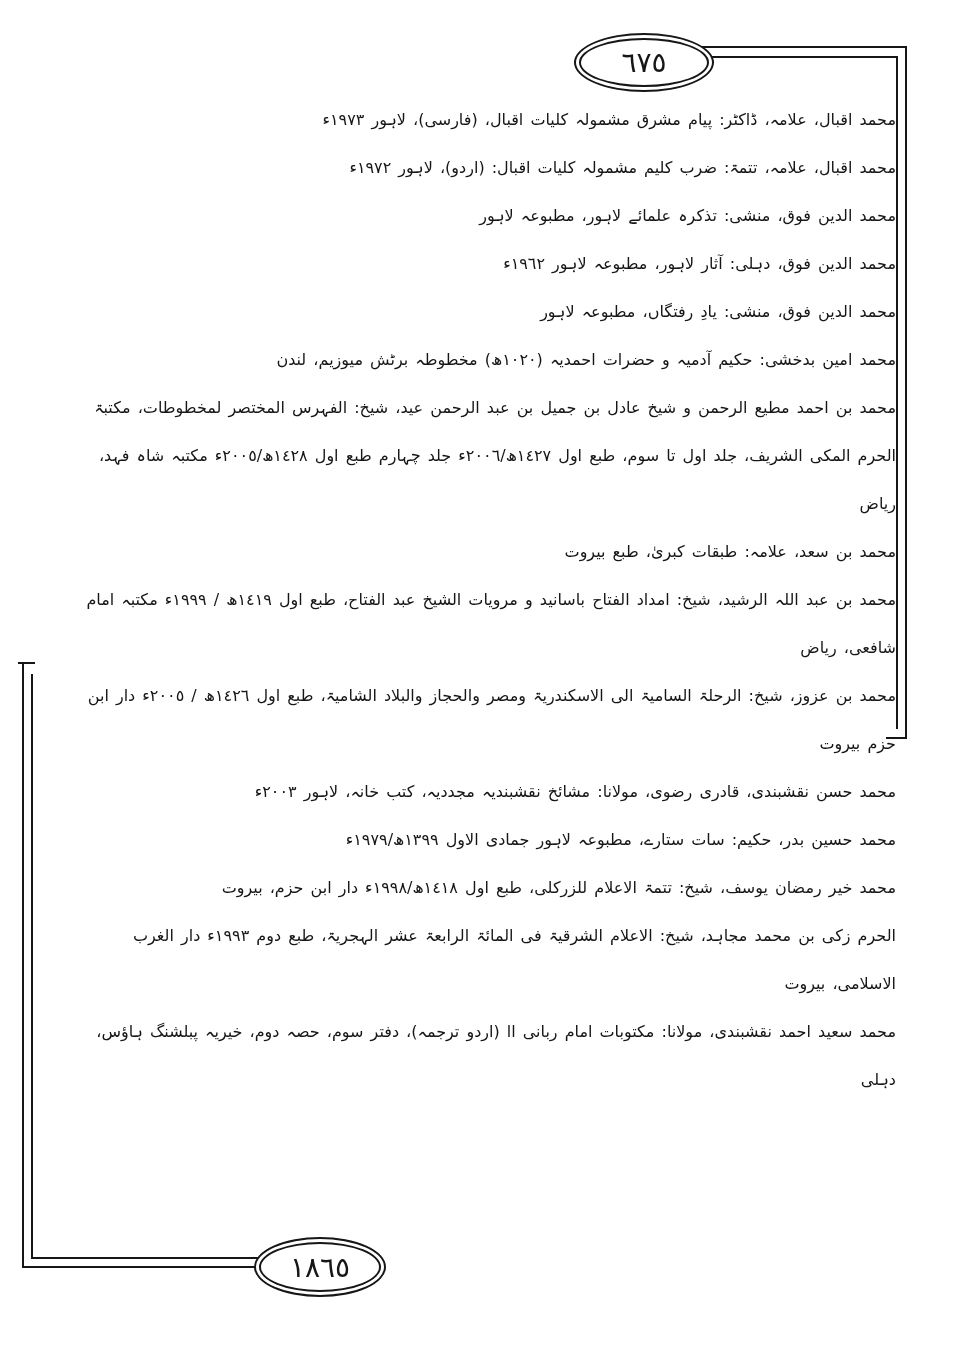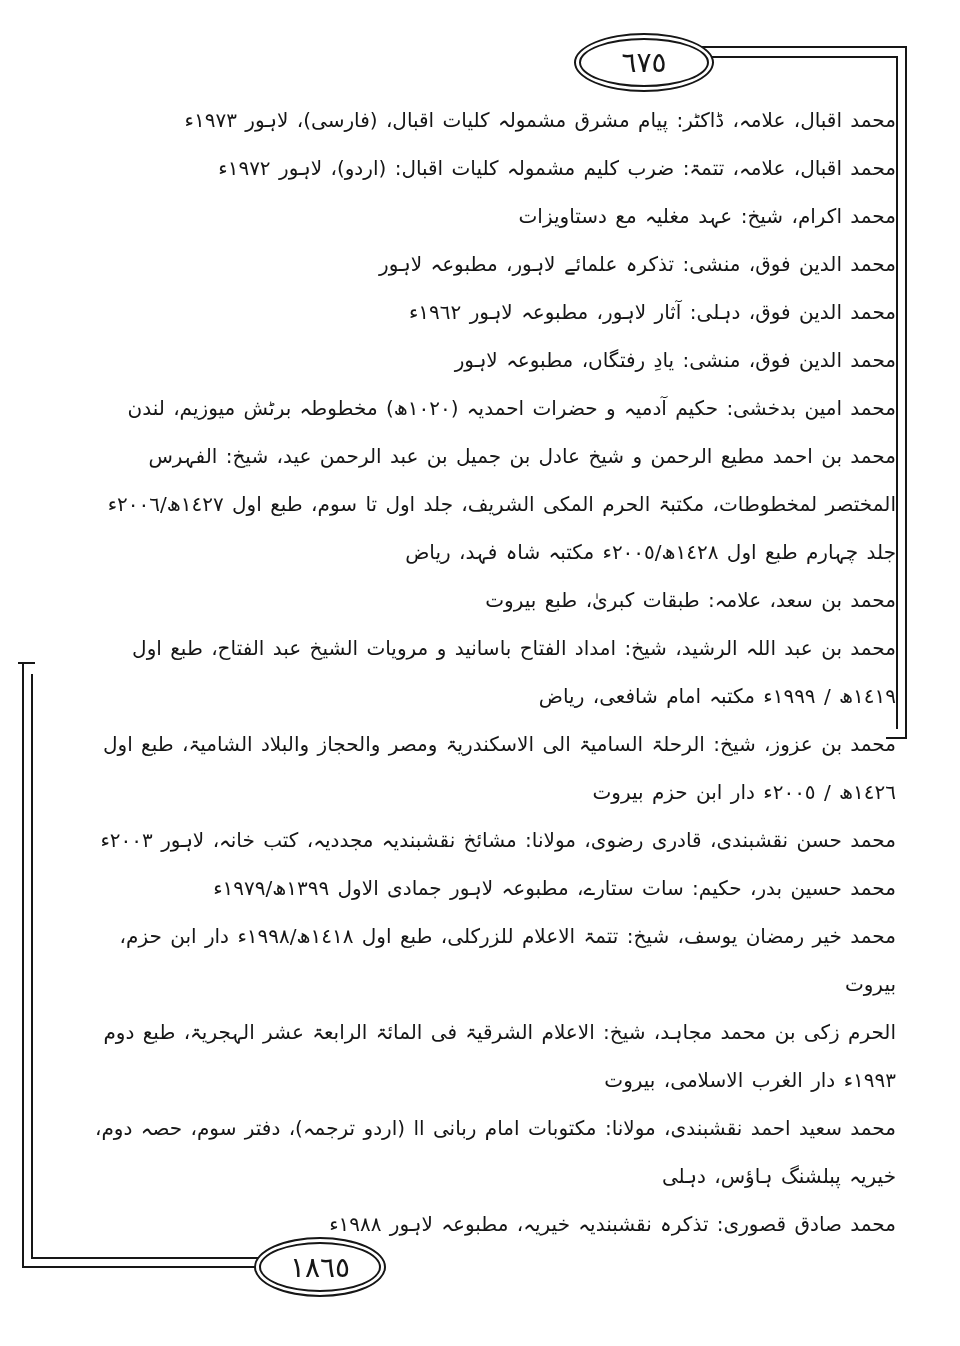--- a/index.html
+++ b/index.html
@@ -56,21 +56,21 @@
     position:absolute;
     top:96px;
     right:64px;
     width:812px;
     direction:rtl;
     text-align:right;
   }
   .entry{
     margin:0;
     padding:0;
-    font-size:20px;
+    font-size:16px;
     line-height:48px;
     word-spacing:2px;
   }
 </style>
 </head>
 <body>
 
 <div class="line" style="top:46px;  left:600px; width:307px; height:2px;"></div>
 <div class="line" style="top:56px;  left:600px; width:298px; height:2px;"></div>
 <div class="line" style="top:46px;  left:905px; width:2px;  height:692px;"></div>
@@ -87,28 +87,26 @@
   <span class="page-number">٦٧٥</span>
 </div>
 <div class="oval" id="bottom-oval">
   <span class="page-number">١٨٦٥</span>
 </div>
 
 <div class="content">
 
 <p class="entry">محمد اقبال، علامہ، ڈاکٹر: پیام مشرق مشمولہ کلیات اقبال، (فارسی)، لاہور ١٩٧٣ء</p>
     <p class="entry">محمد اقبال، علامہ، تتمۃ: ضرب کلیم مشمولہ کلیات اقبال: (اردو)، لاہور ١٩٧٢ء</p>
-    <p class="entry">محمد اکرام، شیخ: عہد مغلیہ مع دستاویزات</p>
     <p class="entry">محمد الدین فوق، منشی: تذکرہ علمائے لاہور، مطبوعہ لاہور</p>
     <p class="entry">محمد الدین فوق، دہلی: آثار لاہور، مطبوعہ لاہور ١٩٦٢ء</p>
     <p class="entry">محمد الدین فوق، منشی: یادِ رفتگاں، مطبوعہ لاہور</p>
     <p class="entry">محمد امین بدخشی: حکیم آدمیہ و حضرات احمدیہ (١٠٢٠ھ) مخطوطہ برٹش میوزیم، لندن</p>
     <p class="entry">محمد بن احمد مطیع الرحمن و شیخ عادل بن جمیل بن عبد الرحمن عید، شیخ: الفہرس المختصر لمخطوطات، مکتبۃ الحرم المکی الشریف، جلد اول تا سوم، طبع اول ١٤٢٧ھ/٢٠٠٦ء جلد چہارم طبع اول ١٤٢٨ھ/٢٠٠٥ء مکتبہ شاہ فہد، ریاض</p>
     <p class="entry">محمد بن سعد، علامہ: طبقات کبریٰ، طبع بیروت</p>
     <p class="entry">محمد بن عبد اللہ الرشید، شیخ: امداد الفتاح باسانید و مرویات الشیخ عبد الفتاح، طبع اول ١٤١٩ھ / ١٩٩٩ء مکتبہ امام شافعی، ریاض</p>
     <p class="entry">محمد بن عزوز، شیخ: الرحلۃ السامیۃ الی الاسکندریۃ ومصر والحجاز والبلاد الشامیۃ، طبع اول ١٤٢٦ھ / ٢٠٠٥ء دار ابن حزم بیروت</p>
     <p class="entry">محمد حسن نقشبندی، قادری رضوی، مولانا: مشائخ نقشبندیہ مجددیہ، کتب خانہ، لاہور ٢٠٠٣ء</p>
     <p class="entry">محمد حسین بدر، حکیم: سات ستارے، مطبوعہ لاہور جمادی الاول ١٣٩٩ھ/١٩٧٩ء</p>
     <p class="entry">محمد خیر رمضان یوسف، شیخ: تتمۃ الاعلام للزرکلی، طبع اول ١٤١٨ھ/١٩٩٨ء دار ابن حزم، بیروت</p>
     <p class="entry">الحرم زکی بن محمد مجاہد، شیخ: الاعلام الشرقیۃ فی المائۃ الرابعۃ عشر الہجریۃ، طبع دوم ١٩٩٣ء دار الغرب الاسلامی، بیروت</p>
     <p class="entry">محمد سعید احمد نقشبندی، مولانا: مکتوبات امام ربانی اا (اردو ترجمہ)، دفتر سوم، حصہ دوم، خیریہ پبلشنگ ہاؤس، دہلی</p>
-    <p class="entry">محمد صادق قصوری: تذکرہ نقشبندیہ خیریہ، مطبوعہ لاہور ١٩٨٨ء</p>
   </div>
 
 </body></html>

